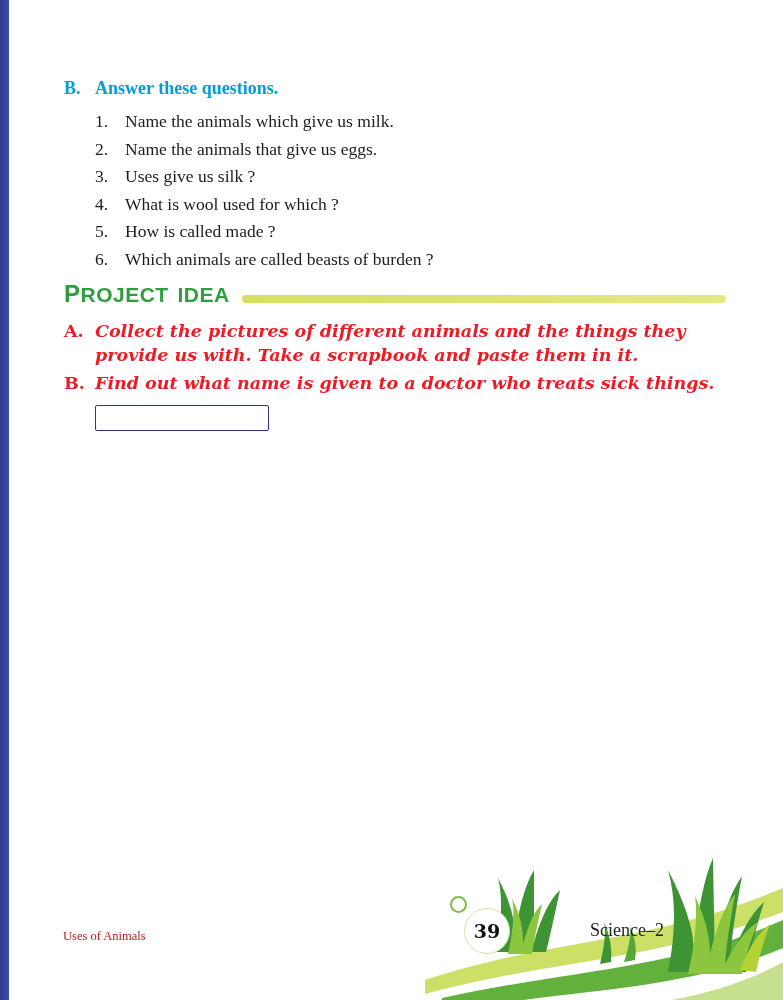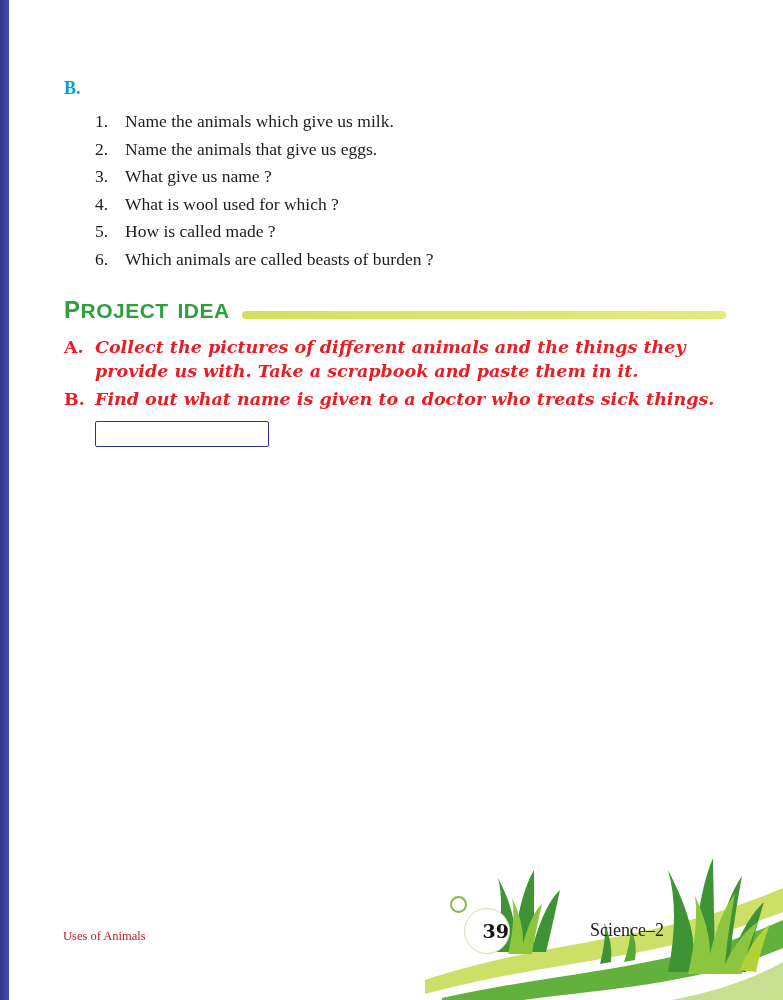--- a/index.html
+++ b/index.html
@@ -43,21 +43,20 @@
     line-height: 27.5px;
     color: #1c1c1c;
   }
   .q-row .num { width: 30px; margin-left: 31px; }
   .q-row .txt { flex: 1; }
 
   
   .project-head-row {
     display: flex;
     align-items: flex-end;
-    margin-top: 16px;
     height: 34px;
   }
   .project-heading {
     color: #2f9e3f;
     font-family: "Liberation Sans", sans-serif;
     font-weight: bold;
     font-variant: small-caps;
     text-transform: lowercase;
     font-size: 30px;
     line-height: 30px;
@@ -137,53 +136,54 @@
   }
   .page-badge {
     position: absolute;
     left: 464px; top: 908px;
     width: 46px; height: 46px;
     background: #ffffff;
     border: 1.5px solid #cfe3a8;
     border-radius: 50%;
     display: flex;
     align-items: center;
-    justify-content: flex-end;
+    justify-content: center;
     z-index: 2;
   }
   .page-badge .num {
     font-family: "DejaVu Serif", serif;
     font-weight: bold;
     font-size: 19px;
     color: #111111;
   }
 </style>
 </head>
 <body>
 
 <div class="left-bar"></div>
 
 <div class="content">
 
   <div class="sec-heading">
     <span class="lbl">B.</span>
+    <span>Answer these questions.</span>
   </div>
 
   <div class="questions">
     <div class="q-row">
       <span class="num">1.</span>
       <span class="txt">Name the animals which give us milk.</span>
     </div>
     <div class="q-row">
       <span class="num">2.</span>
       <span class="txt">Name the animals that give us eggs.</span>
     </div>
     <div class="q-row">
       <span class="num">3.</span>
-      <span class="txt">What give us name ?</span>
+      <span class="txt">Uses give us silk ?</span>
     </div>
     <div class="q-row">
       <span class="num">4.</span>
       <span class="txt">What is wool used for which ?</span>
     </div>
     <div class="q-row">
       <span class="num">5.</span>
       <span class="txt">How is called made ?</span>
     </div>
     <div class="q-row">

